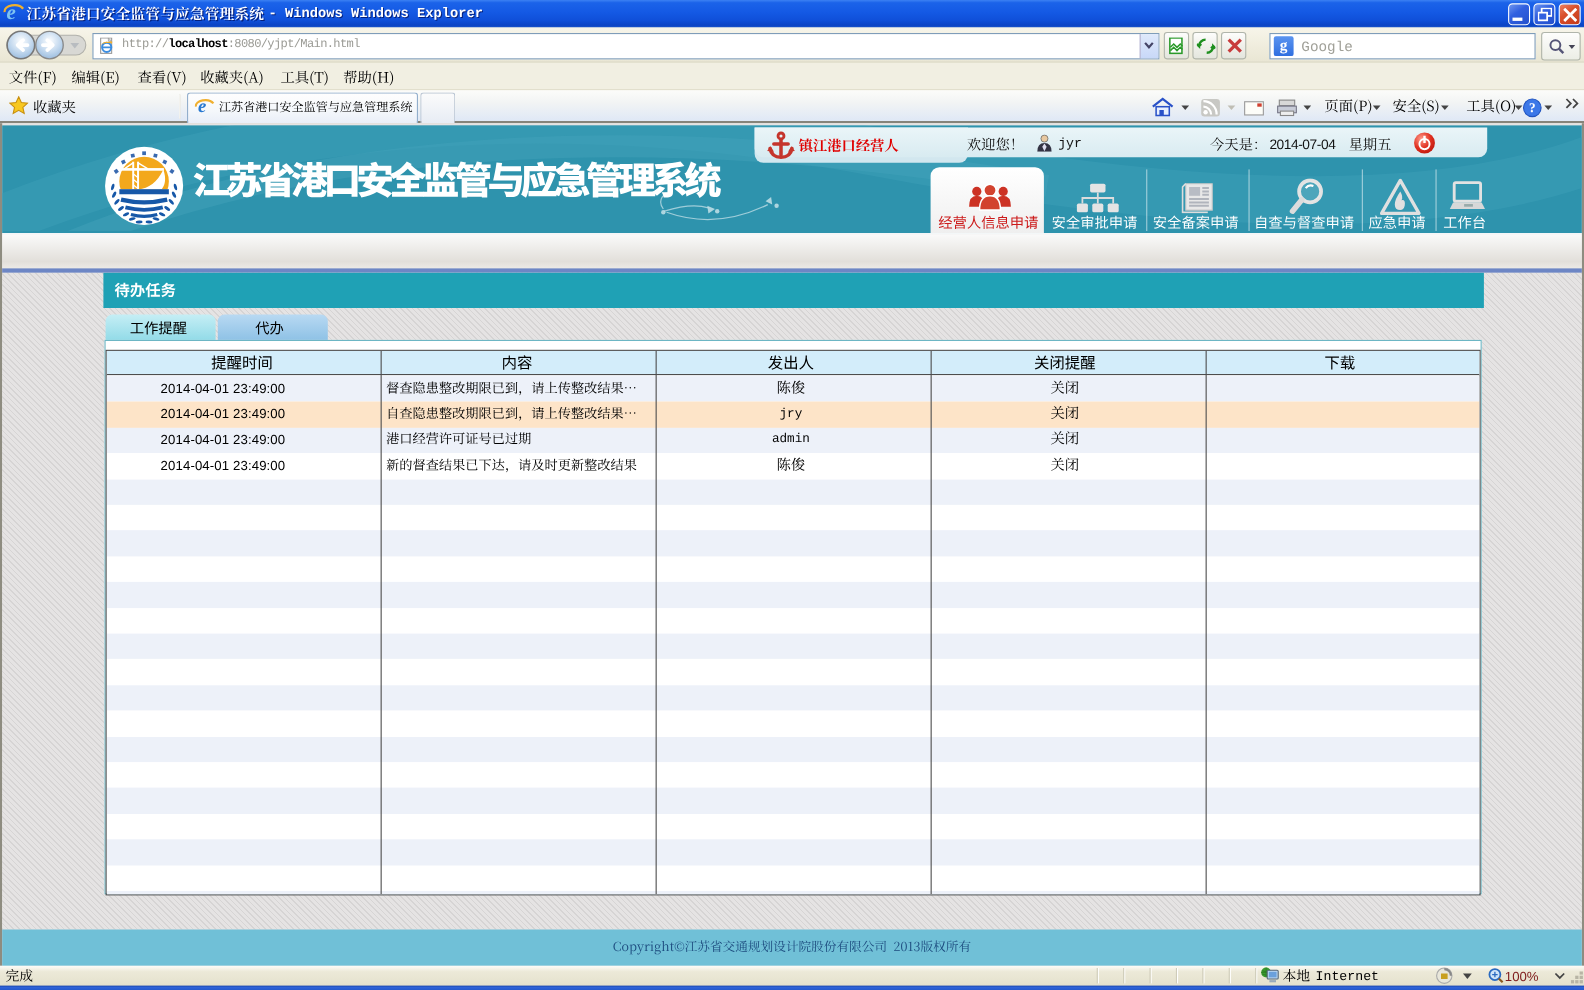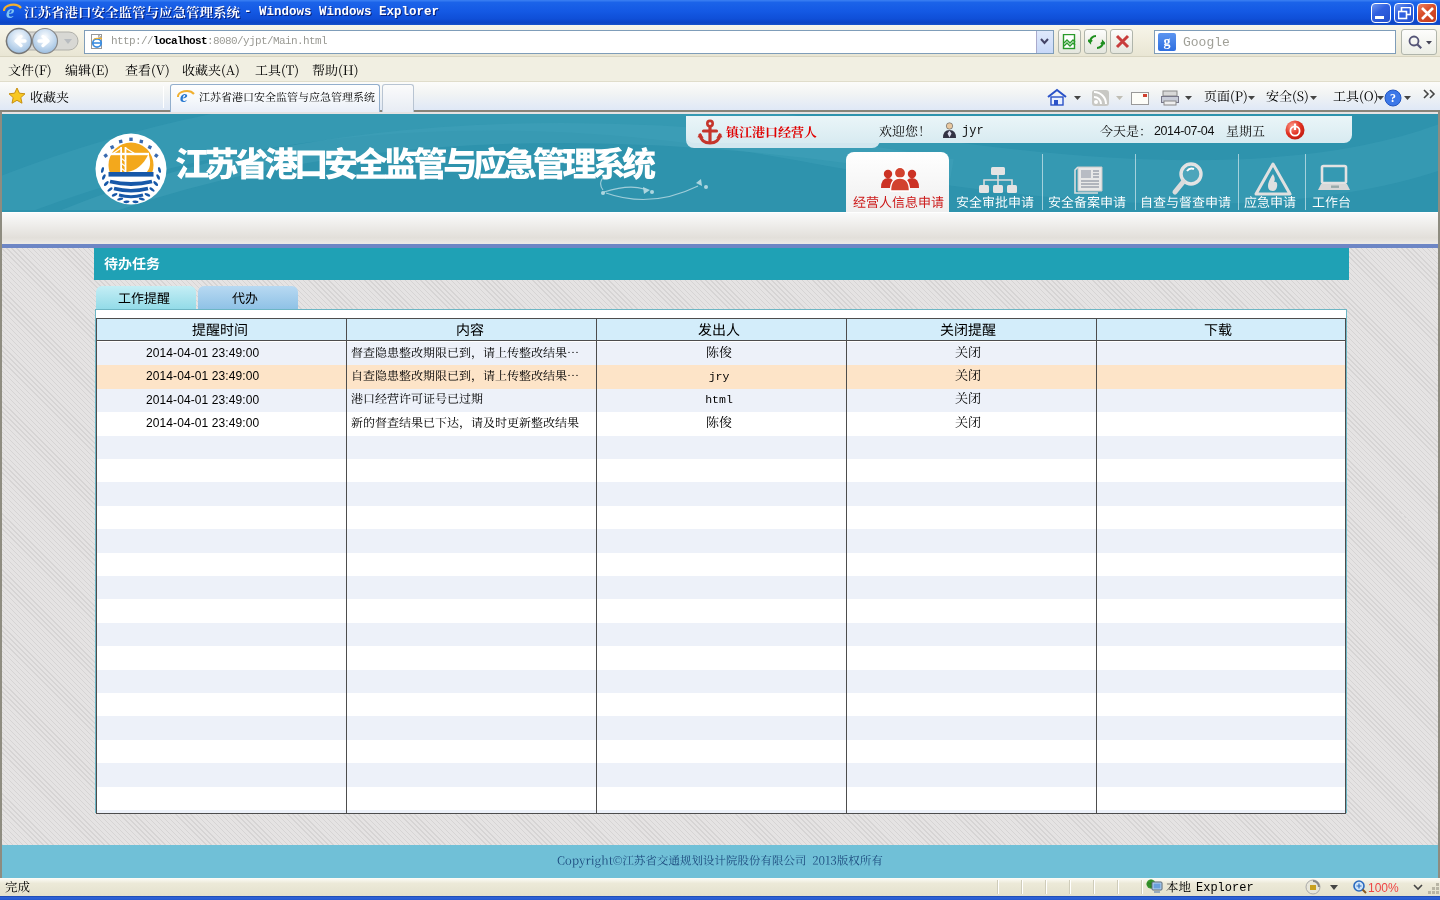--- a/index.html
+++ b/index.html
@@ -1018,21 +1018,21 @@
       <use href="#q139" x="18000"></use>
     </g>
   </svg>
 <svg class="tr " style="left:706.0px;top:344.5px" width="26.0" height="16.9">
     <g fill="#000" transform="translate(0,12.0) scale(0.013000,-0.013000)">
       <use href="#q156" x="0"></use>
       <use href="#q157" x="1000"></use>
     </g>
   </svg>
 <div class="abs" style="left:719px;top:370px;font:11.5px 'Liberation Mono',monospace;color:#000;transform:translateX(-50%)">jry</div>
-<div class="abs" style="left:719px;top:393px;font:11.5px 'Liberation Mono',monospace;color:#000;transform:translateX(-50%)">html</div>
+<div class="abs" style="left:719px;top:393px;font:11.5px 'Liberation Mono',monospace;color:#000;transform:translateX(-50%)">admin</div>
 <svg class="tr " style="left:706.0px;top:414.7px" width="26.0" height="16.9">
     <g fill="#000" transform="translate(0,12.0) scale(0.013000,-0.013000)">
       <use href="#q156" x="0"></use>
       <use href="#q157" x="1000"></use>
     </g>
   </svg>
 <svg class="tr " style="left:955.0px;top:344.5px" width="26.0" height="16.9">
     <g fill="#000" transform="translate(0,12.0) scale(0.013000,-0.013000)">
       <use href="#q158" x="0"></use>
       <use href="#q159" x="1000"></use>
@@ -1099,13 +1099,13 @@
       <use href="#q189" x="0"></use>
       <use href="#q190" x="1000"></use>
     </g>
   </svg>
 <svg class="tr " style="left:1166.0px;top:880.0px" width="25.0" height="16.2">
     <g fill="#000" transform="translate(0,11.5) scale(0.012500,-0.012500)">
       <use href="#q191" x="0"></use>
       <use href="#q192" x="1000"></use>
     </g>
   </svg>
-<div class="abs" style="left:1196px;top:881px;font:12px 'Liberation Mono',monospace;color:#000">Explorer</div>
-<div class="abs" style="left:1368px;top:881px;font:12px 'Liberation Sans',sans-serif;color:#ef4444">100%</div>
+<div class="abs" style="left:1196px;top:881px;font:12px 'Liberation Mono',monospace;color:#000">Internet</div>
+<div class="abs" style="left:1368px;top:881px;font:12px 'Liberation Sans',sans-serif;color:#7f1d1d">100%</div>
 </body></html>

